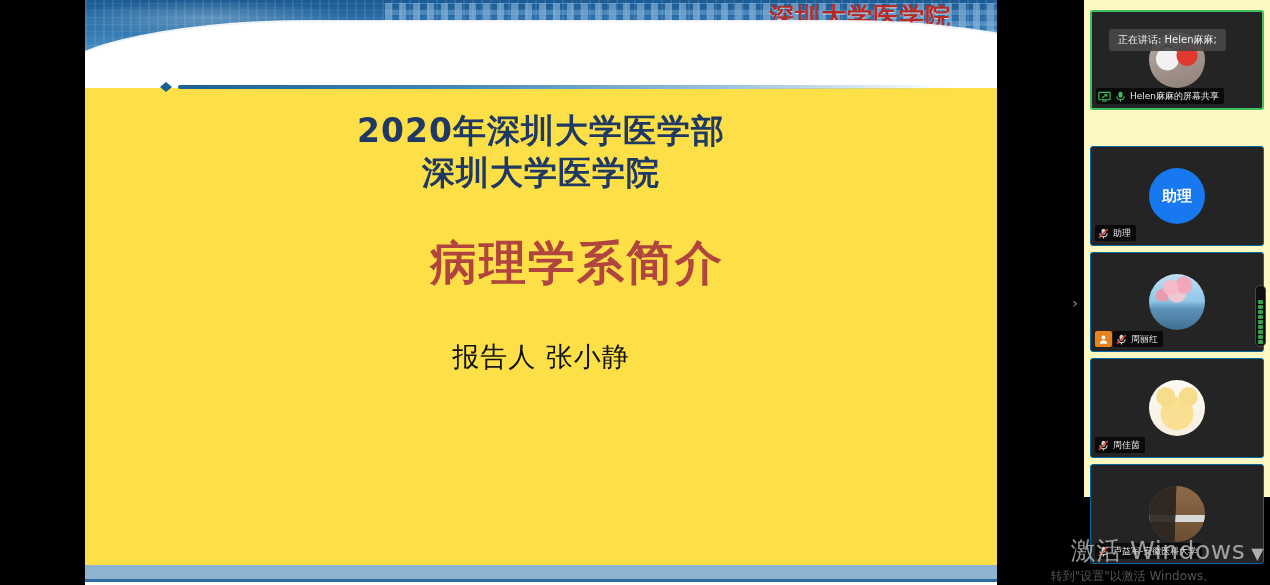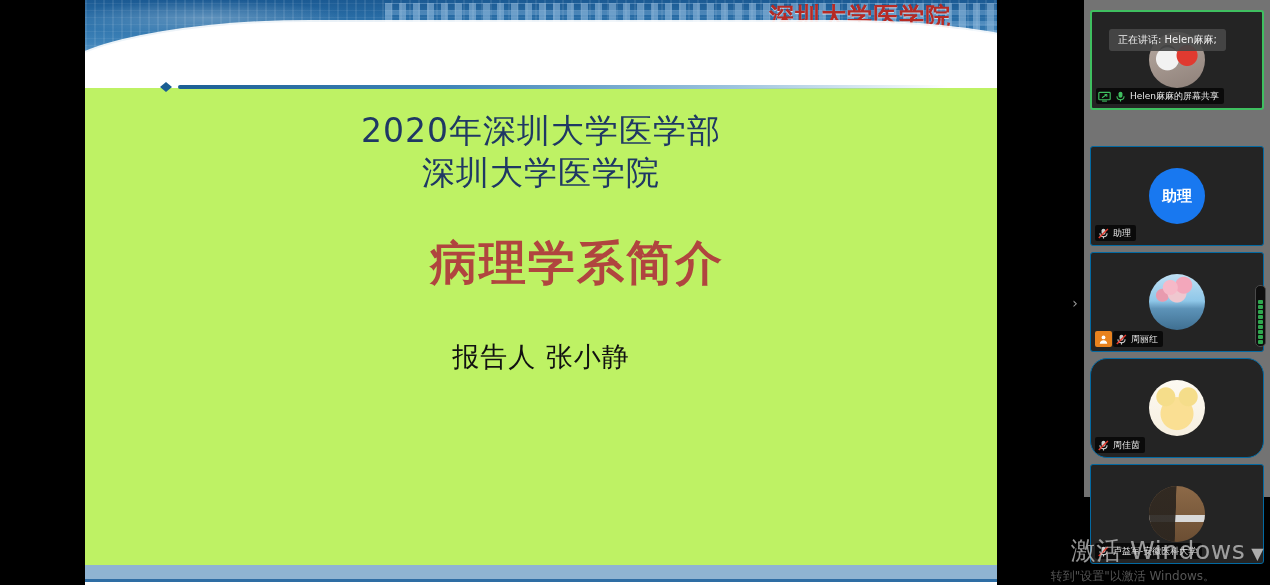--- a/index.html
+++ b/index.html
@@ -6,21 +6,21 @@
   html,body{
     width:1270px; height:585px; overflow:hidden;
     background:#000;
     font-family:"Liberation Sans","DejaVu Sans",sans-serif;
   }
   #root{ position:relative; width:1270px; height:585px; background:#000; }
 
   
   #slide{
     position:absolute; left:85px; top:0; width:912px; height:585px;
-    background:#bef264; overflow:hidden;
+    background:#fde047; overflow:hidden;
   }
 
   
   .banner{
     position:absolute; left:0; top:0; width:912px; height:88px; overflow:hidden;
     background:
       linear-gradient(180deg,#1b5a93 0%,#2a6fa8 22%,#3d82b8 48%,#7fb0d4 78%,#b9d3e8 100%);
   }
   .banner-tex{
     position:absolute; inset:0;
@@ -93,21 +93,21 @@
     background:linear-gradient(90deg,#1c5f94 0%,#3f85b8 35%,#9cc3de 72%,rgba(255,255,255,0) 100%);
     border-radius:2px;
   }
 
   
   .title-block{
     position:absolute; left:0; top:110px; width:912px; text-align:center;
   }
   .t-line{
     font-family:"DejaVu Sans","Liberation Sans",sans-serif;
-    font-size:33px; font-weight:normal; color:#1f3864;
+    font-size:33px; font-weight:bold; color:#1f3864;
     line-height:42px; letter-spacing:1px;
   }
   .subtitle{
     position:absolute; left:0; top:232px; width:912px; text-align:center;
     font-family:"DejaVu Sans","Liberation Sans",sans-serif;
     font-size:47px; font-weight:bold; color:#b0453f; letter-spacing:2px;margin-left:36px;
   }
   .presenter{
     position:absolute; left:0; top:339px; width:912px; text-align:center;
     font-family:"DejaVu Sans","Liberation Sans",sans-serif;
@@ -136,21 +136,21 @@
   
   .chev{
     position:absolute; left:1068px; top:295px; width:14px; height:16px;
     color:#9a9a9a; font-size:14px; line-height:16px; text-align:center;
     font-family:"DejaVu Sans",sans-serif;
   }
 
   
   #strip{
     position:absolute; right:0; top:0; width:186px; height:497px;
-    background:#737373;
+    background:#fef9c3;
   }
   .tile{
     position:absolute; left:6px; width:174px; height:100px;
     background:#242424; border:1px solid #0369a1; border-radius:3px;
     overflow:hidden;
   }
   .tile.active{ border:2px solid #3fbf60; }
   .avatar{
     position:absolute; left:50%; top:50%; transform:translate(-50%,-50%);
     width:56px; height:56px; border-radius:50%; overflow:hidden;
@@ -340,21 +340,21 @@
         <svg class="ico" viewBox="0 0 16 16">
           <rect x="5.6" y="2" width="4.8" height="7.5" rx="2.4" fill="#cfcfcf"></rect>
           <path d="M3.6 7.6a4.4 4.4 0 0 0 8.8 0" fill="none" stroke="#cfcfcf" stroke-width="1.3"></path>
           <rect x="7.3" y="11.6" width="1.4" height="2.6" fill="#cfcfcf"></rect>
           <path d="M2.2 13.6 L13.4 2.4" stroke="#e33b2e" stroke-width="1.8"></path>
         </svg>
         <span class="nm-text">周丽红</span>
       </div>
     </div>
 
-    <div class="tile" style="top:358px;border-radius:17px;">
+    <div class="tile" style="top:358px;">
       <div class="avatar">
           <div class="av-anime"></div>
         </div>
       <div class="namebar">
         <svg class="ico" viewBox="0 0 16 16">
           <rect x="5.6" y="2" width="4.8" height="7.5" rx="2.4" fill="#cfcfcf"></rect>
           <path d="M3.6 7.6a4.4 4.4 0 0 0 8.8 0" fill="none" stroke="#cfcfcf" stroke-width="1.3"></path>
           <rect x="7.3" y="11.6" width="1.4" height="2.6" fill="#cfcfcf"></rect>
           <path d="M2.2 13.6 L13.4 2.4" stroke="#e33b2e" stroke-width="1.8"></path>
         </svg>

